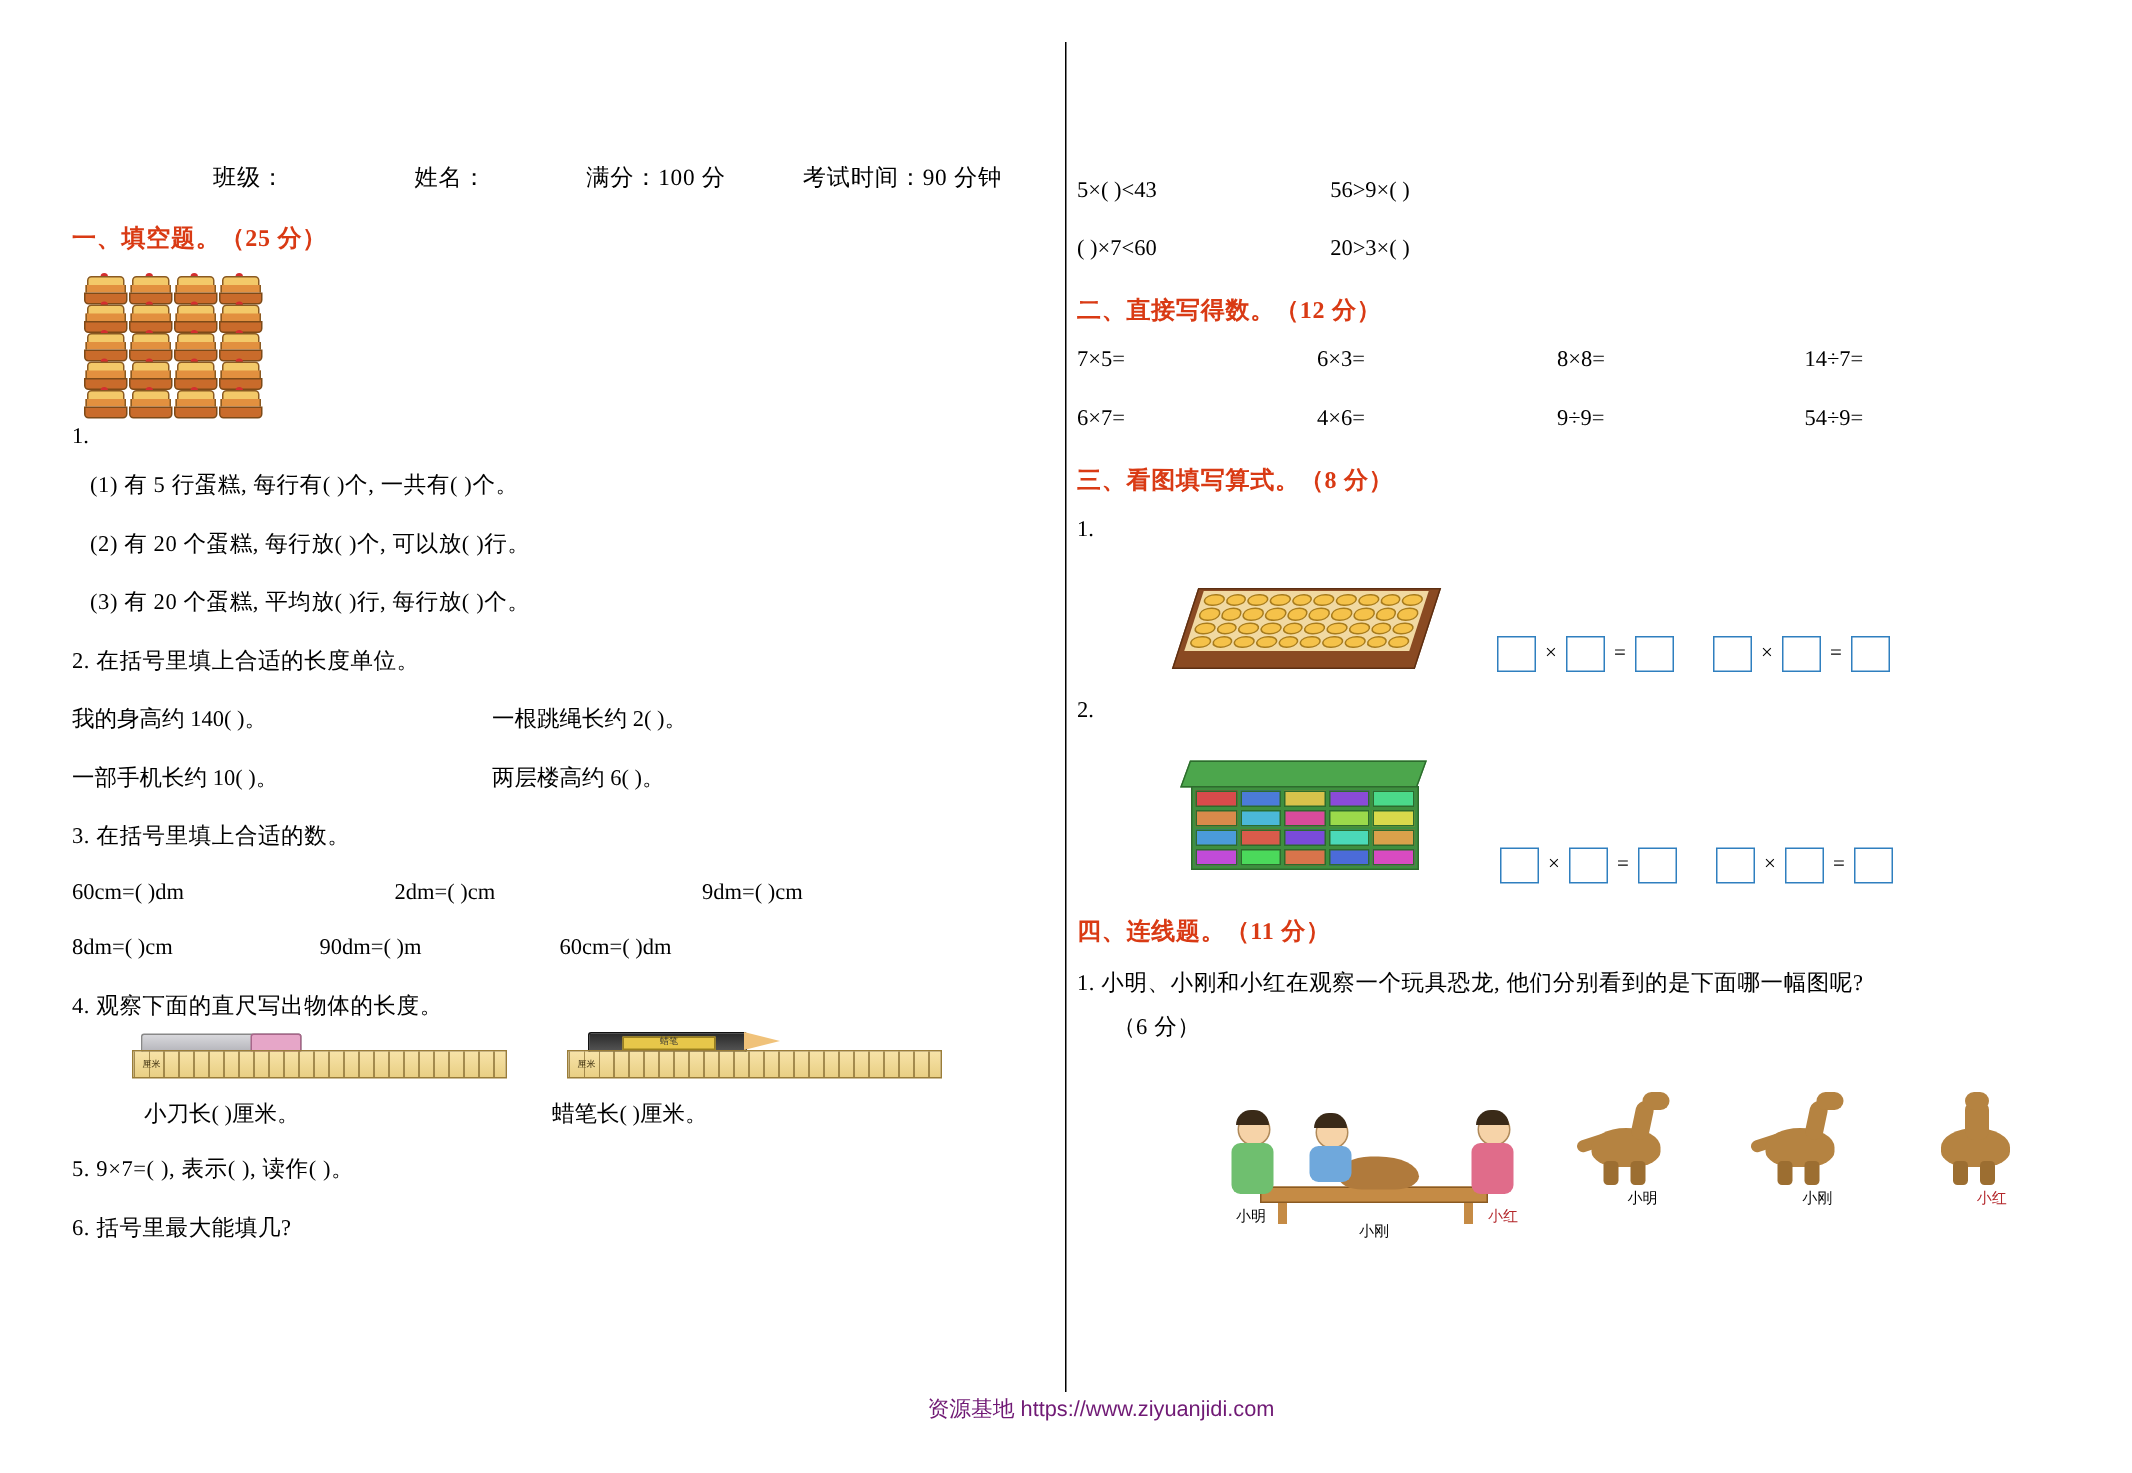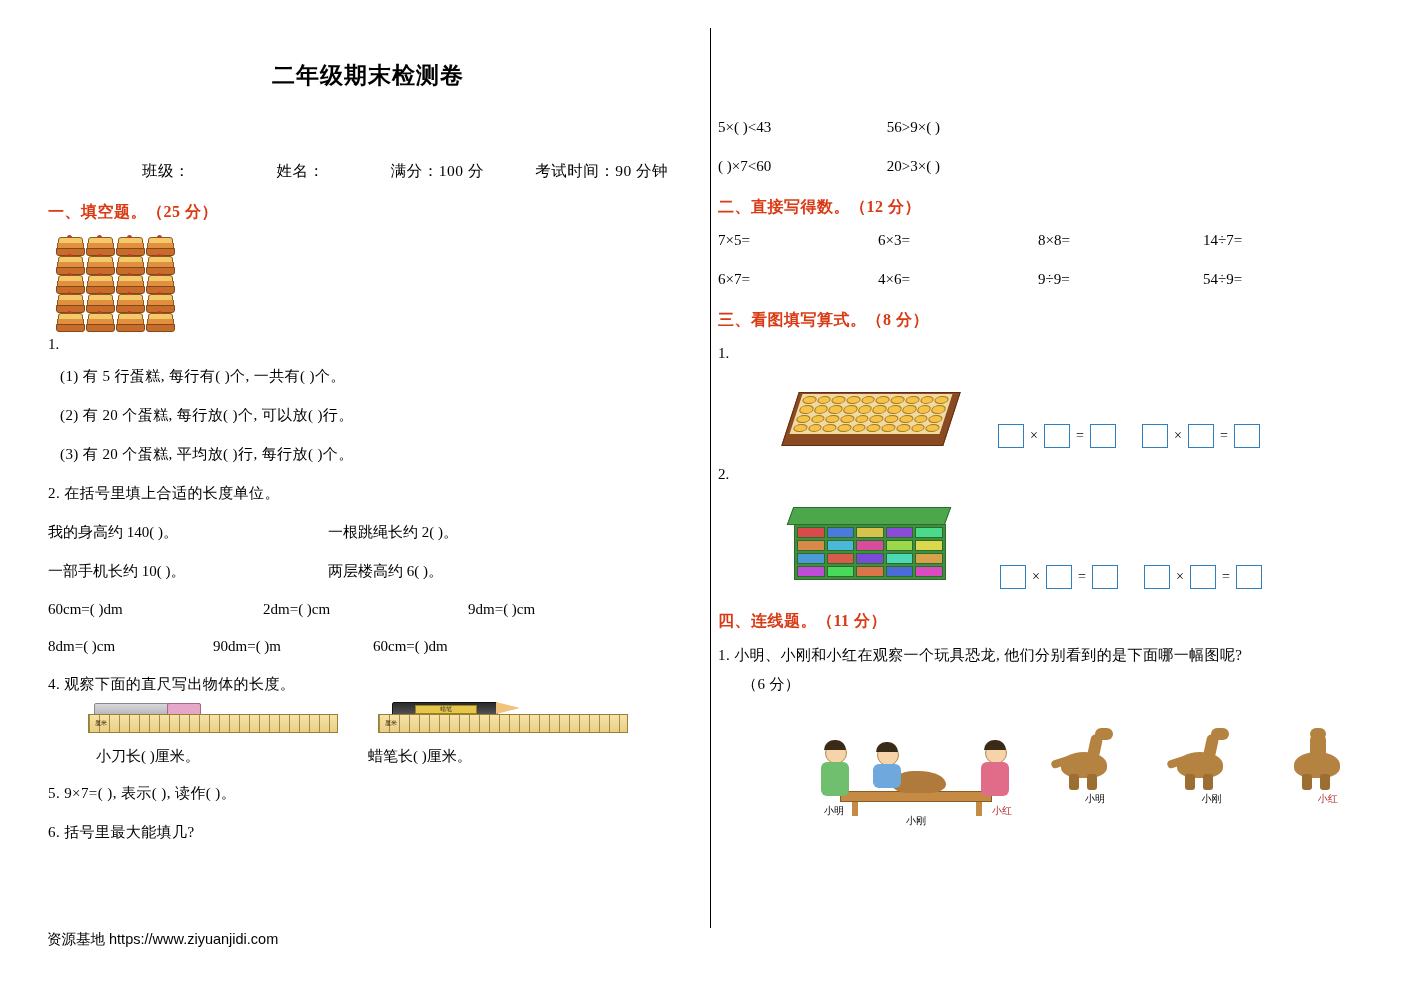--- a/index.html
+++ b/index.html
@@ -313,38 +313,37 @@
   .dino.back .dhead { left: 22px; width: 16px; }
   .dino-label {
     text-align: center; font-size: 10px; margin-top: 2px;
     font-family: "Liberation Sans", sans-serif;
   }
   .dino-col { width: 84px; text-align: center; }
   .footer {
     position: absolute;
     left: 0; right: 0;
     top: 930px;
-    text-align: left;
+    text-align: center;
     font-size: 14.5px;
-    color: #000000;
+    color: #701a75;
     font-family: "Liberation Sans", sans-serif;
     padding-left: 47px;
   }
   .red-name { color: #b3262a; }
 </style>
 </head>
 <body>
 
 <div class="page">
 
   <div class="divider"></div>
 
   <div class="col-left">
 
-    <h1 class="title">二年级期末检测卷</h1>
 
     <div class="meta">
       <span class="m1">班级：</span>
       <span class="m2">姓名：</span>
       <span class="m3">满分：100 分</span>
       <span>考试时间：90 分钟</span>
     </div>
 
     <div class="section-head">一、填空题。（25 分）</div>
 
@@ -480,20 +479,21 @@
     <div class="q">2. 在括号里填上合适的长度单位。</div>
     <div class="row-cells">
       <span style="width:280px">我的身高约 140(        )。</span>
       <span>一根跳绳长约 2(        )。</span>
     </div>
     <div class="row-cells">
       <span style="width:280px">一部手机长约 10(        )。</span>
       <span>两层楼高约 6(        )。</span>
     </div>
 
+    <div class="q">3. 在括号里填上合适的数。</div>
     <div class="row-cells">
       <span style="width:215px">60cm=(        )dm</span>
       <span style="width:205px">2dm=(        )cm</span>
       <span>9dm=(        )cm</span>
     </div>
     <div class="row-cells">
       <span style="width:165px">8dm=(        )cm</span>
       <span style="width:160px">90dm=(        )m</span>
       <span>60cm=(        )dm</span>
     </div>

